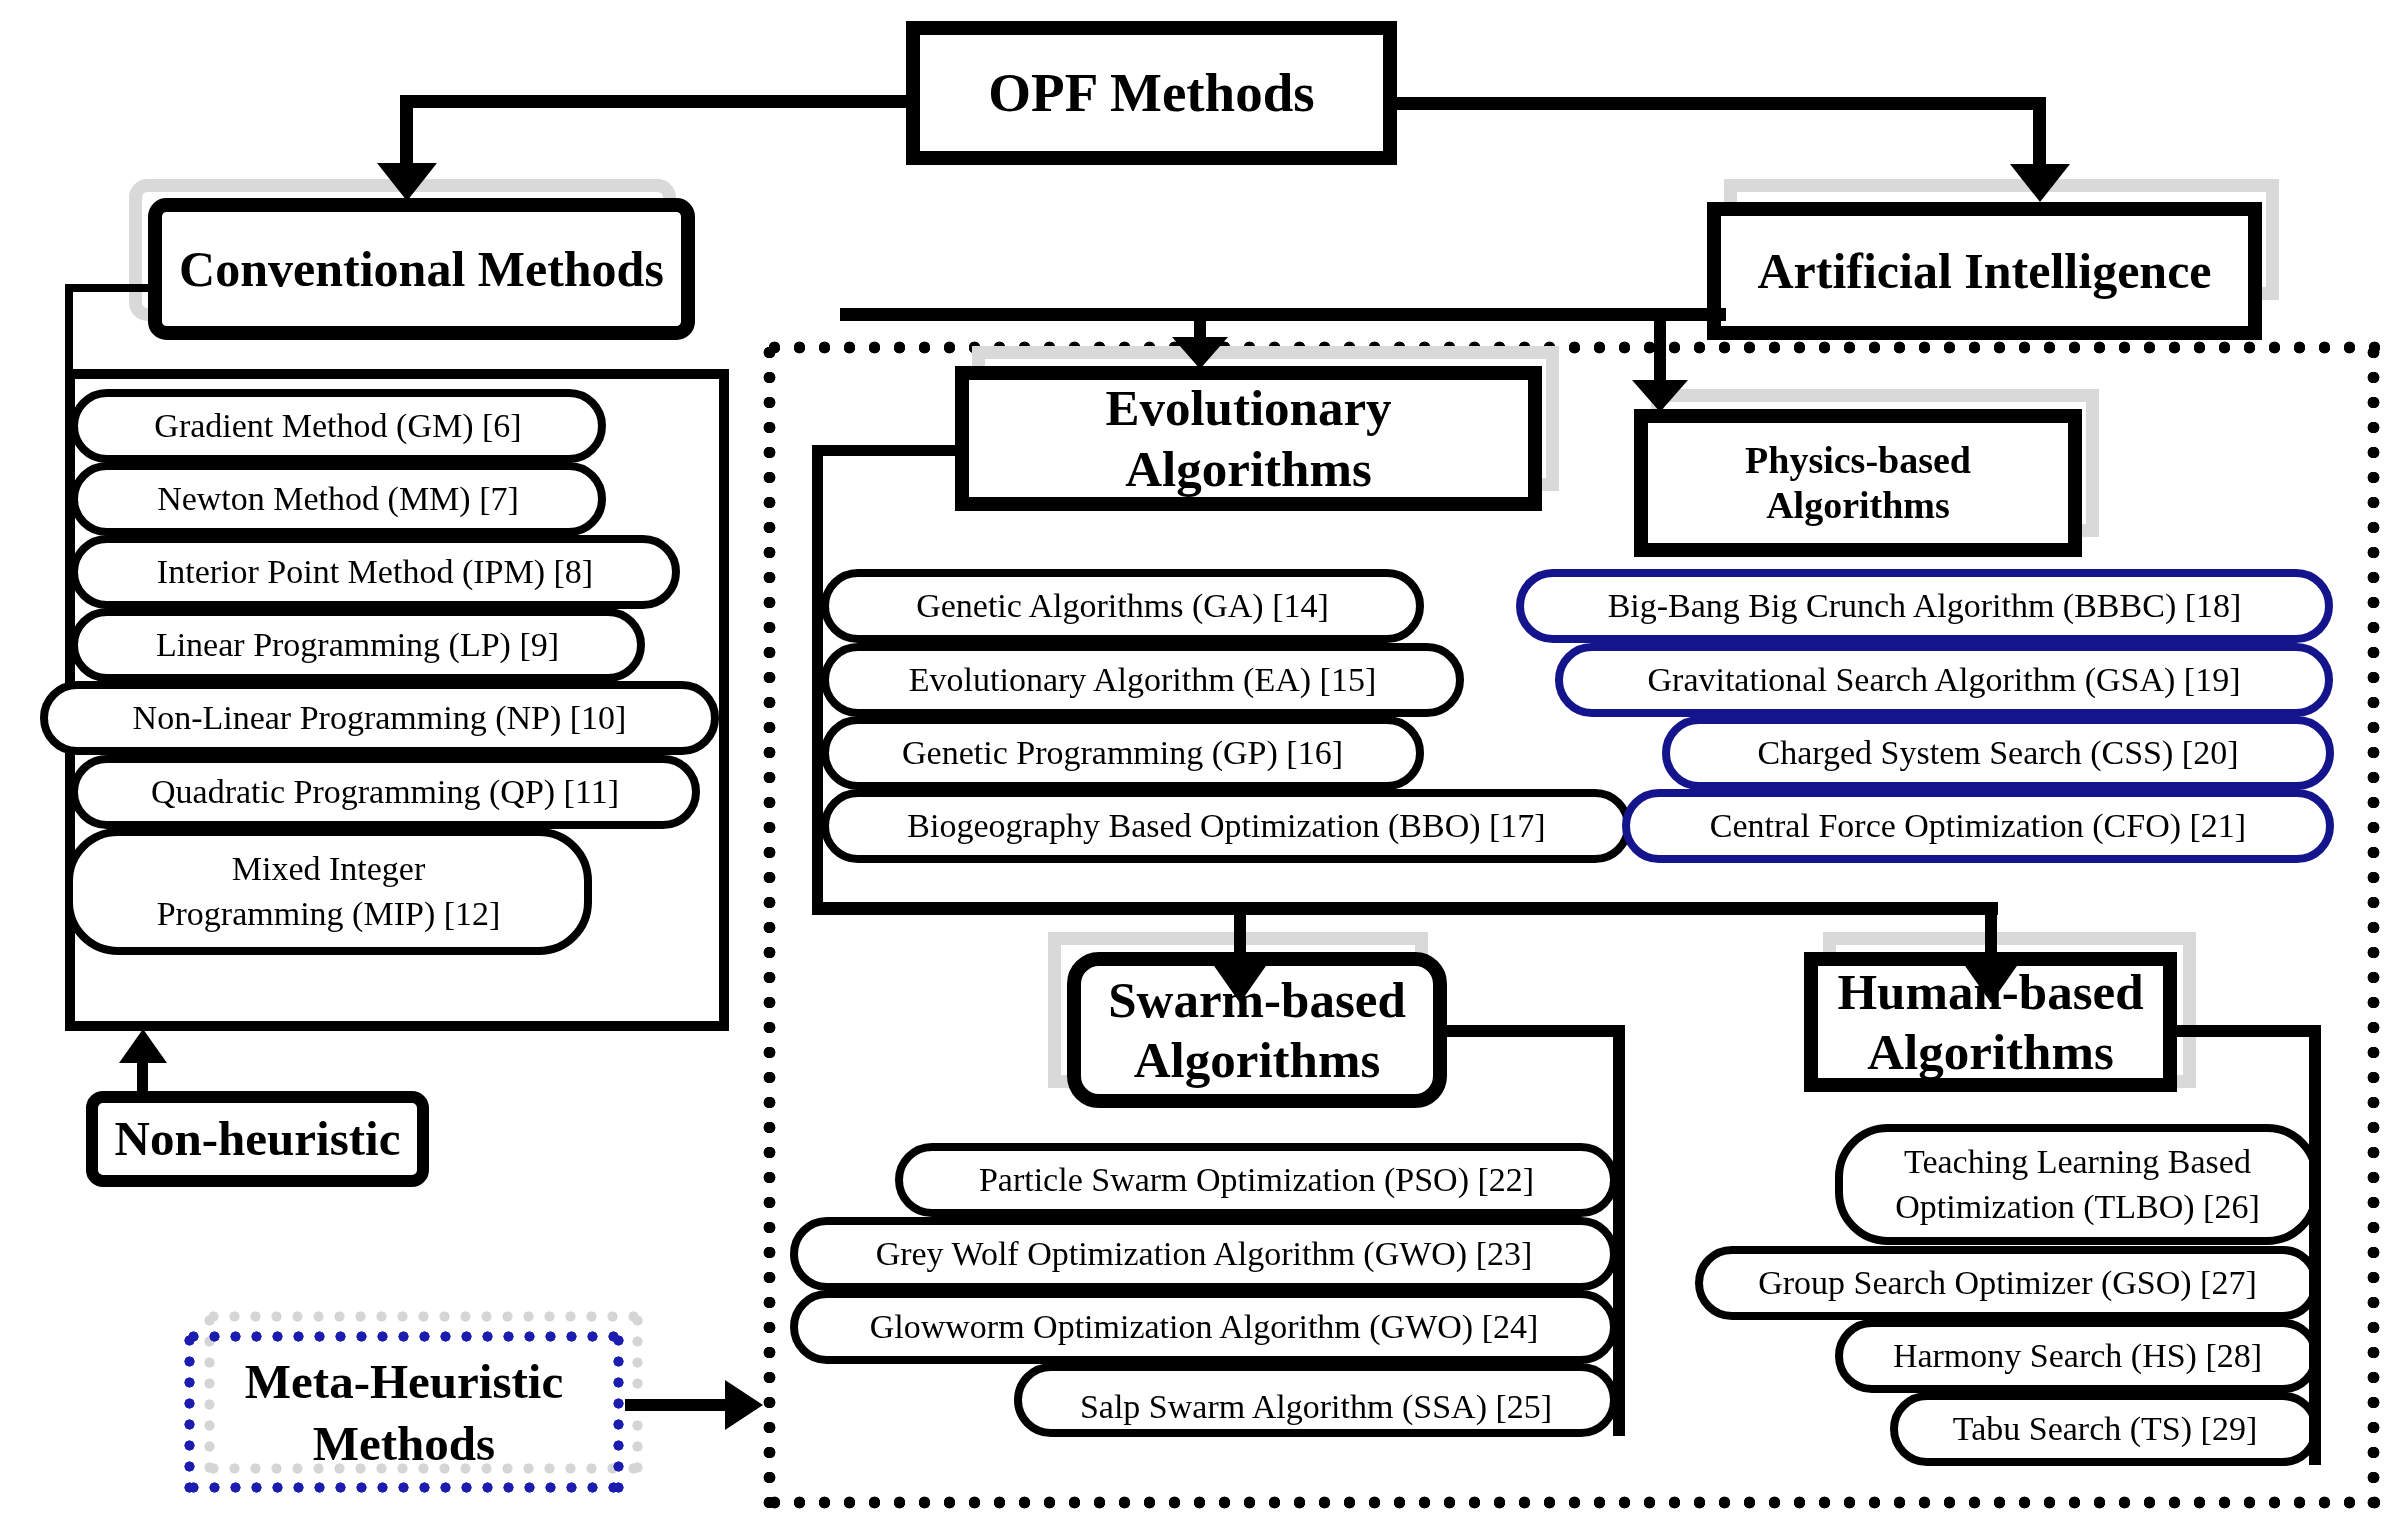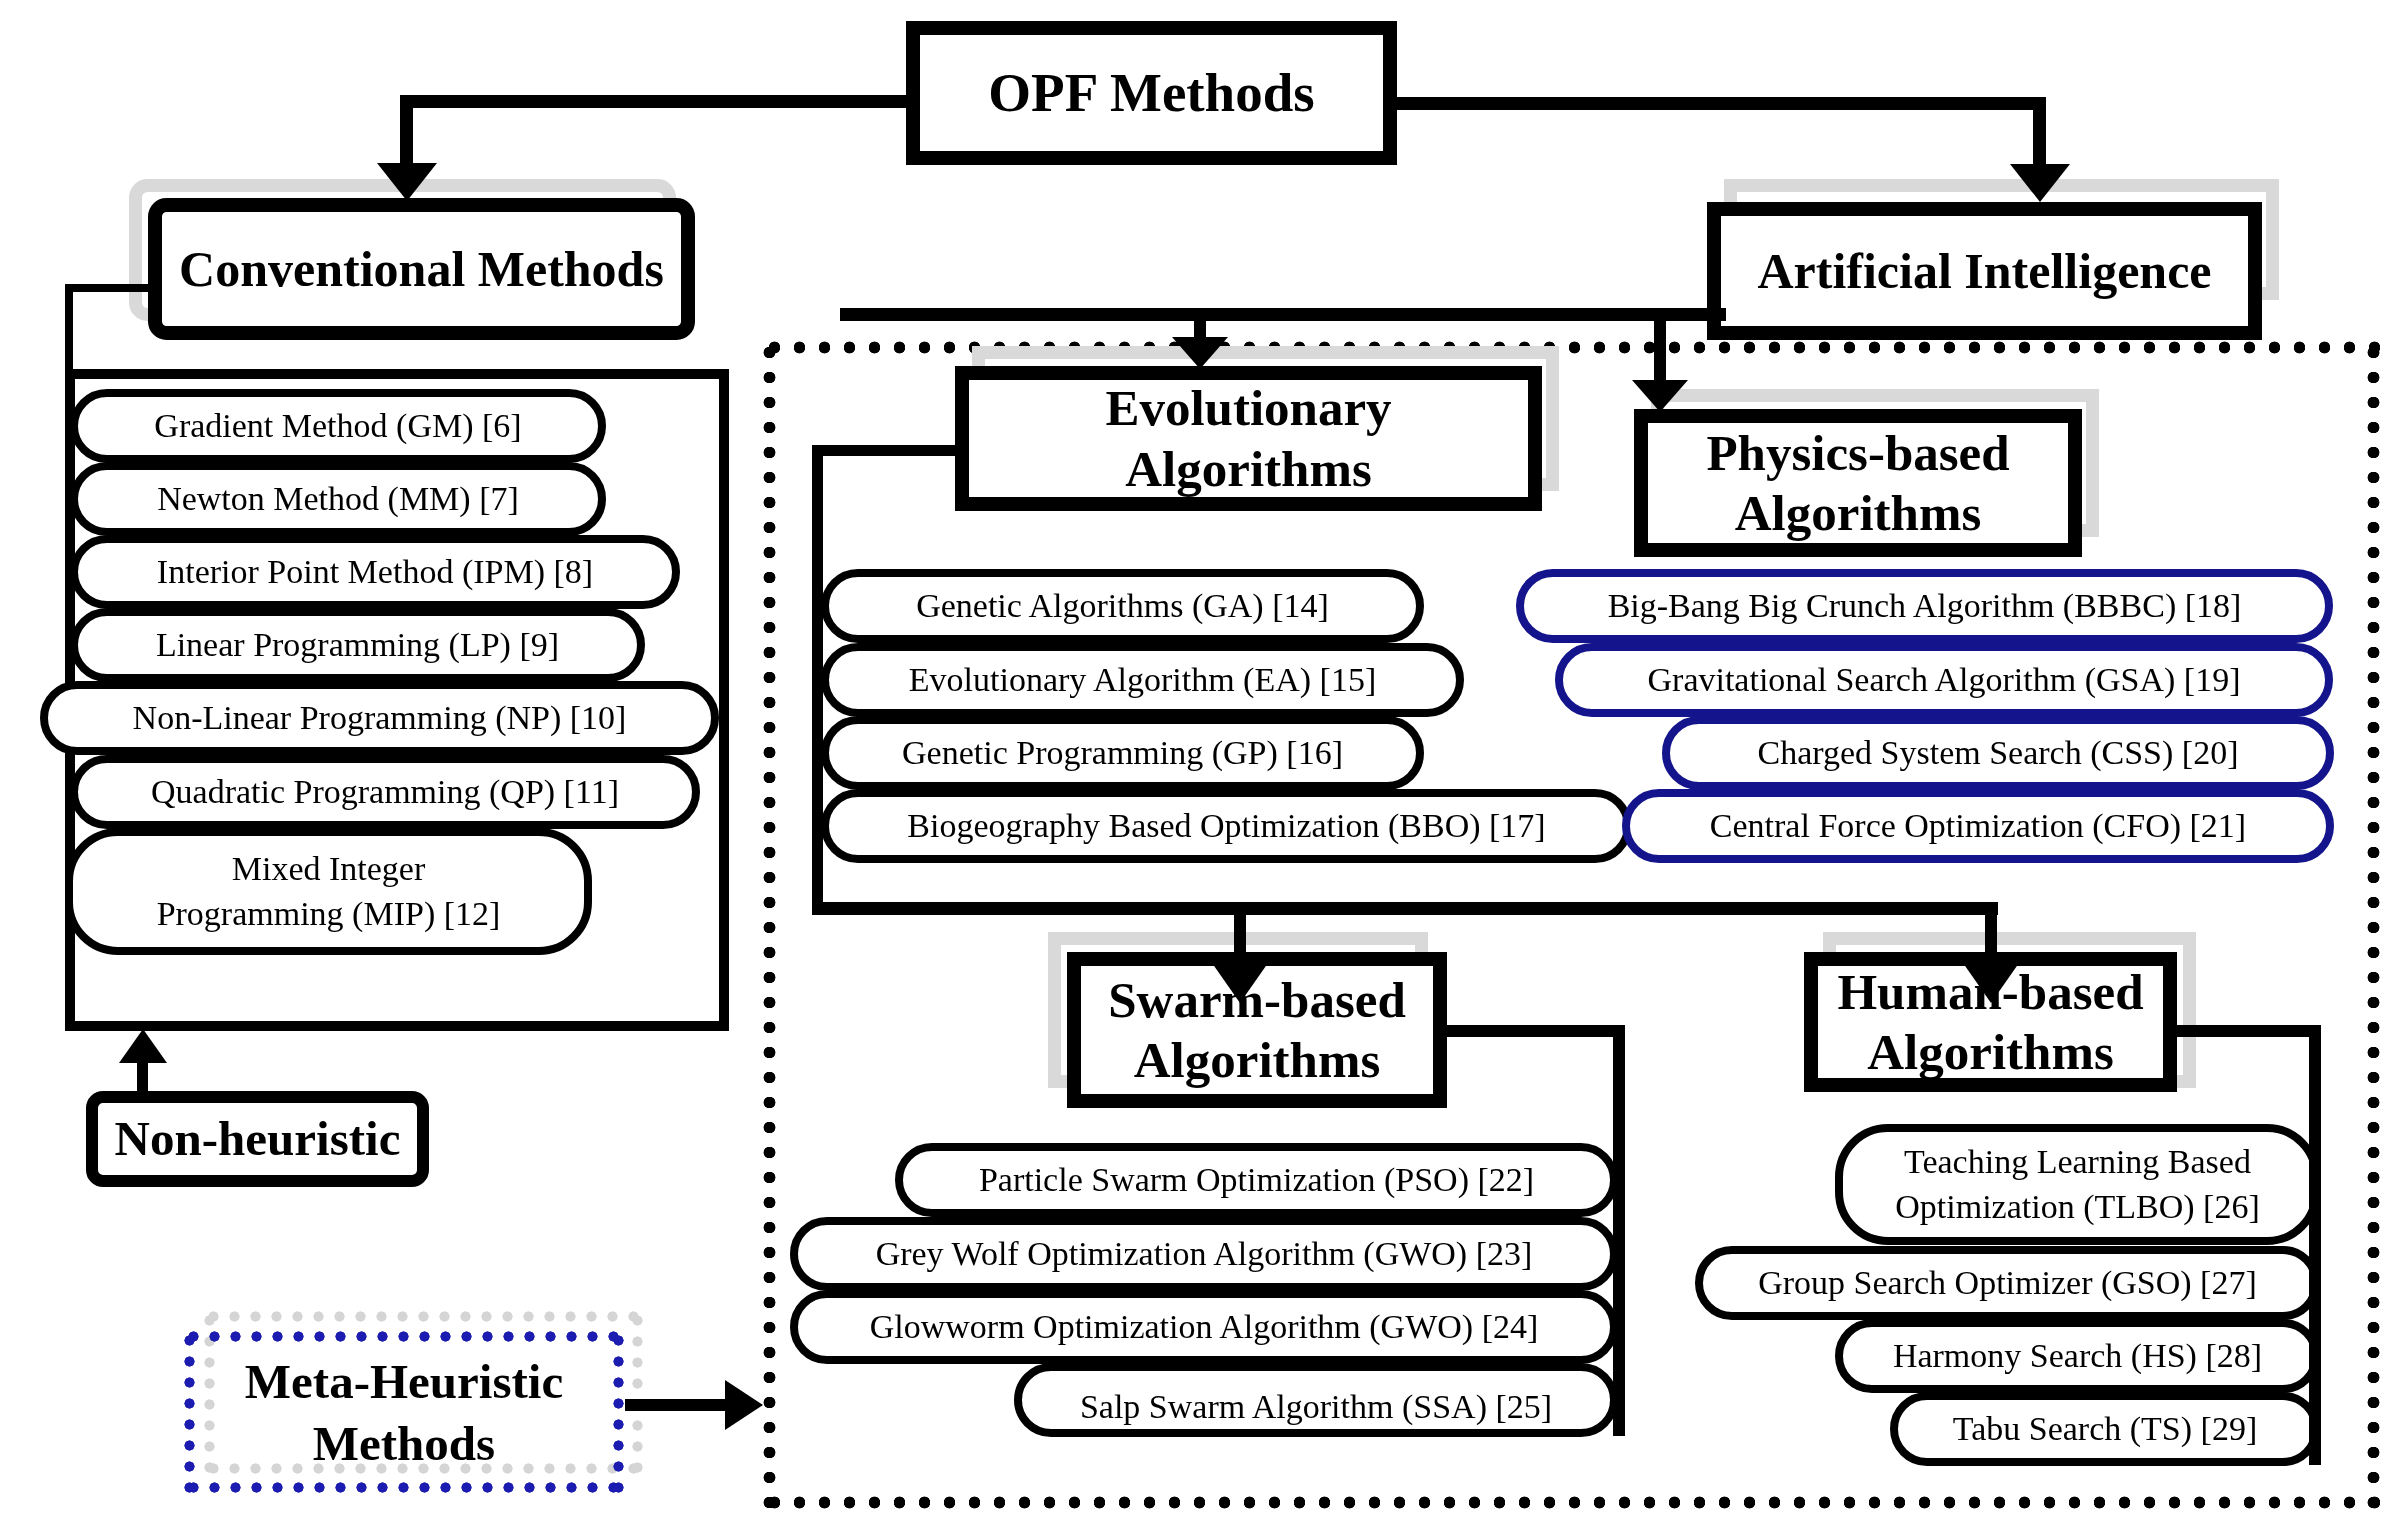--- a/index.html
+++ b/index.html
@@ -128,27 +128,27 @@
 Methods</span>
 </div>
 
 <div class="shadow" style="left:972px;top:346px;width:587px;height:145px;"></div>
 <div class="box" style="left:955px;top:366px;width:587px;height:145px;font-size:51px;">
   <span>Evolutionary
 Algorithms</span>
 </div>
 
 <div class="shadow" style="left:1651px;top:389px;width:448px;height:148px;"></div>
-<div class="box" style="left:1634px;top:409px;width:448px;height:148px;font-size:51px;">
+<div class="box" style="left:1634px;top:409px;width:448px;height:148px;font-size:38px;">
   <span>Physics-based
 Algorithms</span>
 </div>
 
 <div class="shadow" style="left:1048px;top:932px;width:380px;height:156px;"></div>
-<div class="box" style="left:1067px;top:952px;width:380px;height:156px;font-size:51px;">
+<div class="box" style="left:1067px;top:952px;width:380px;height:156px;font-size:51px;border-radius:32px;">
   <span>Swarm-based
 Algorithms</span>
 </div>
 
 <div class="shadow" style="left:1823px;top:932px;width:373px;height:156px;"></div>
 <div class="box" style="left:1804px;top:952px;width:373px;height:140px;font-size:51px;">
   <span>Human-based
 Algorithms</span>
 </div>
 

